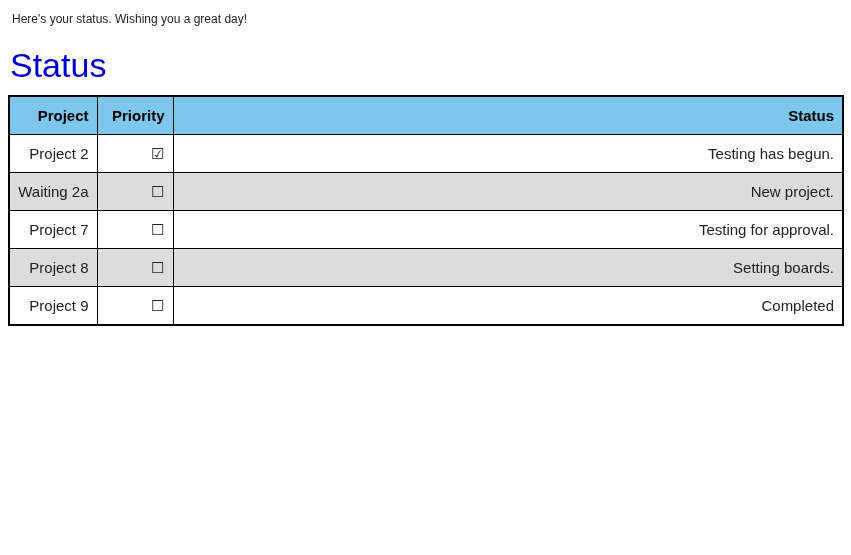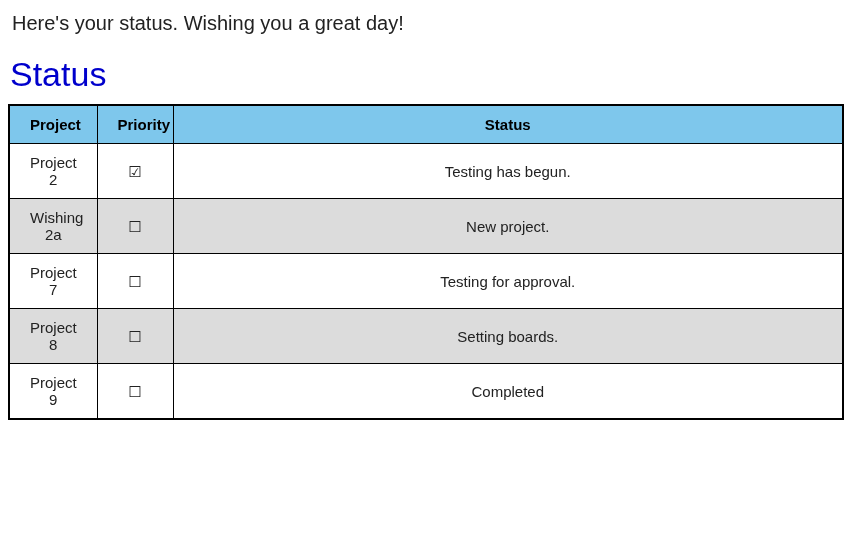--- a/index.html
+++ b/index.html
@@ -5,40 +5,40 @@
     body {
       font-family: Arial, Helvetica, sans-serif;
       margin: 0;
       padding: 8px;
       background: #fff;
       color: #222;
       width: 851px;
       box-sizing: border-box;
     }
     .intro {
-      font-size: 20px;
+      font-size: 12px;
       margin: 4px 0 20px 4px;
     }
     h1.page-title {
       color: #0000cc;
       font-size: 34px;
       font-weight: 400;
       margin: 4px 0 10px 2px;
     }
     table.status-table {
       border-collapse: collapse;
       width: 834px;
       border: 2px solid #000;
       table-layout: fixed;
     }
     table.status-table th,
     table.status-table td {
       border: 1px solid #000;
-      text-align: center;
-      padding: 10px 20px;
+      text-align: right;
+      padding: 10px 8px;
       font-size: 15px;
       vertical-align: middle;
       box-sizing: border-box;
     }
     table.status-table th {
       background: #7ec7ec;
       font-weight: 700;
       color: #000;
     }
     table.status-table tbody tr:nth-child(odd) {
@@ -80,21 +80,21 @@
   </thead>
   <tbody>
     <tr>
       <td>Project 2</td>
       <td class="priority-cell">
         <span class="checkbox-glyph">☑</span>
       </td>
       <td>Testing has begun.</td>
     </tr>
     <tr>
-      <td>Wishing 2a</td>
+      <td>Waiting 2a</td>
       <td class="priority-cell">
         <span class="checkbox-glyph">☐</span>
       </td>
       <td>New project.</td>
     </tr>
     <tr>
       <td>Project 7</td>
       <td class="priority-cell">
         <span class="checkbox-glyph">☐</span>
       </td>

